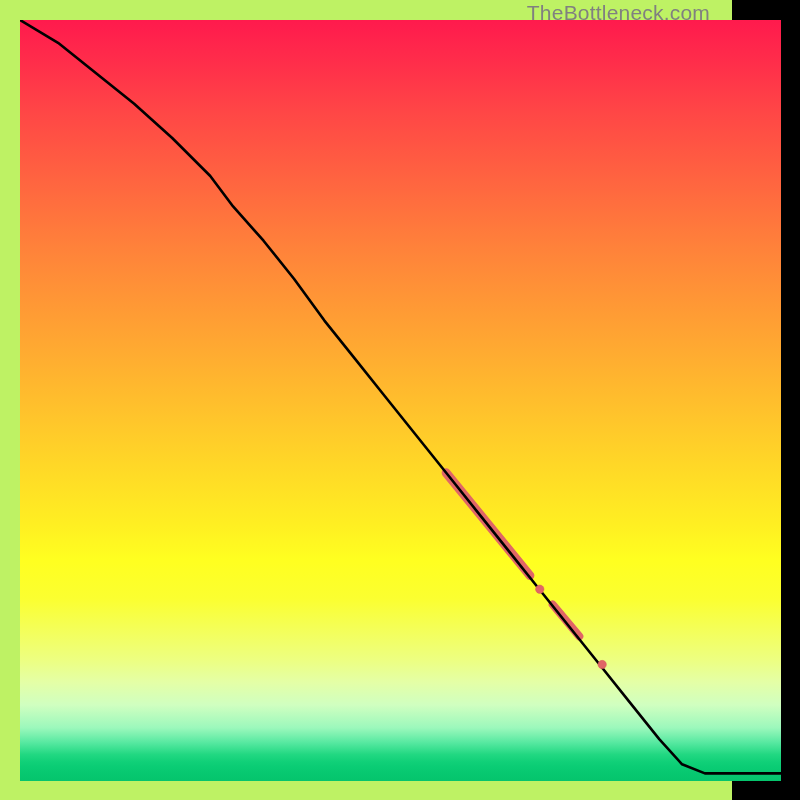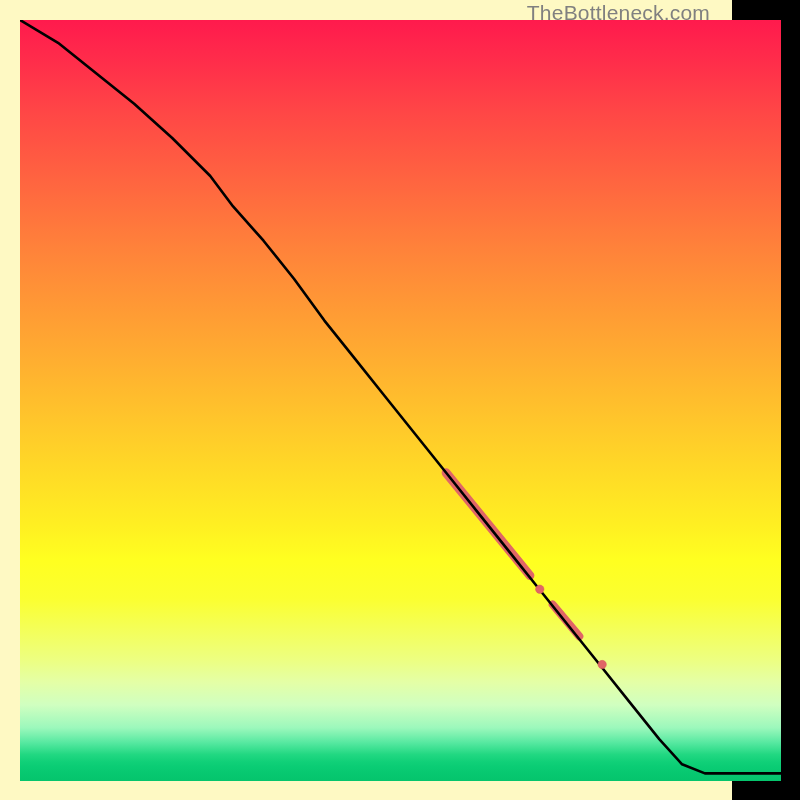--- a/index.html
+++ b/index.html
@@ -8,21 +8,21 @@
     width: 800px;
     height: 800px;
     overflow: hidden;
     background: #000;
     font-family: Arial, Helvetica, sans-serif;
   }
   .stage {
     position: relative;
     width: 732px;
     height: 800px;
-    background: #fef9c3;
+    background: #bef264;
   }
   .plot {
     position: absolute;
     left: 20px;
     top: 20px;
     width: 761px;
     height: 761px;
     overflow: hidden;
   }
   .gradient {

